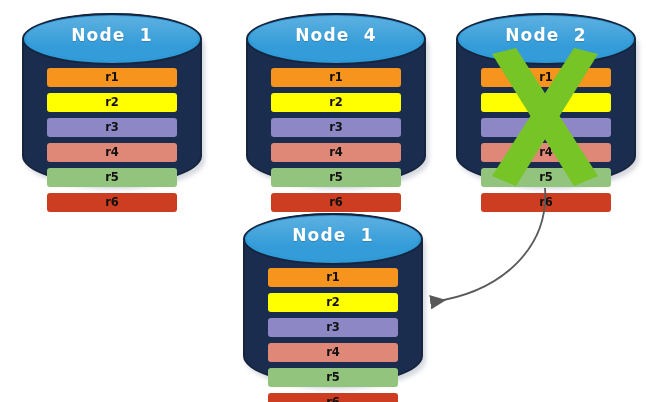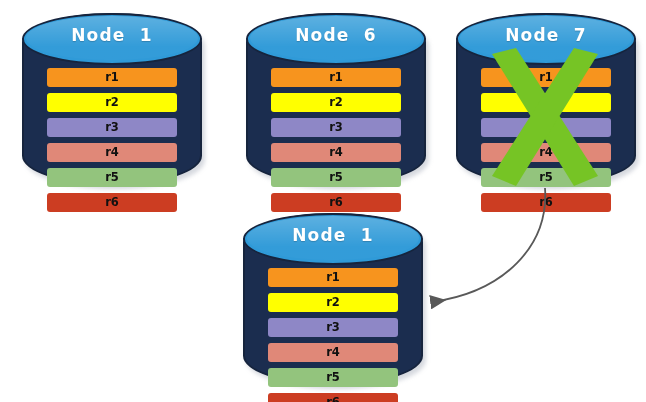--- a/index.html
+++ b/index.html
@@ -151,39 +151,39 @@
   </div>
 </div>
 
 <div class="node" id="node-2" style="left:246px; top:13px; width:180px; height:172px;">
   <div class="cyl-shadow"></div>
   <div class="node-body">
     <div class="cyl-side"></div>
     <div class="cyl-top"></div>
     <div class="cyl-gloss"></div>
   </div>
-  <div class="node-title">Node  6</div>
+  <div class="node-title">Node  4</div>
   <div class="rows" style="top:55px;">
     <div class="row" style="background:#f7941e">r1</div>
     <div class="row" style="background:#ffff00">r2</div>
     <div class="row" style="background:#8e87c6">r3</div>
     <div class="row" style="background:#e08878">r4</div>
     <div class="row" style="background:#93c47d">r5</div>
     <div class="row" style="background:#cc3d22">r6</div>
   </div>
 </div>
 
 <div class="node" id="node-3" style="left:456px; top:13px; width:180px; height:172px;">
   <div class="cyl-shadow"></div>
   <div class="node-body">
     <div class="cyl-side"></div>
     <div class="cyl-top"></div>
     <div class="cyl-gloss"></div>
   </div>
-  <div class="node-title">Node  7</div>
+  <div class="node-title">Node  2</div>
   <div class="rows" style="top:55px;">
     <div class="row" style="background:#f7941e">r1</div>
     <div class="row" style="background:#ffff00">r2</div>
     <div class="row" style="background:#8e87c6">r3</div>
     <div class="row" style="background:#e08878">r4</div>
     <div class="row" style="background:#93c47d">r5</div>
     <div class="row" style="background:#cc3d22">r6</div>
   </div>
 </div>
 

